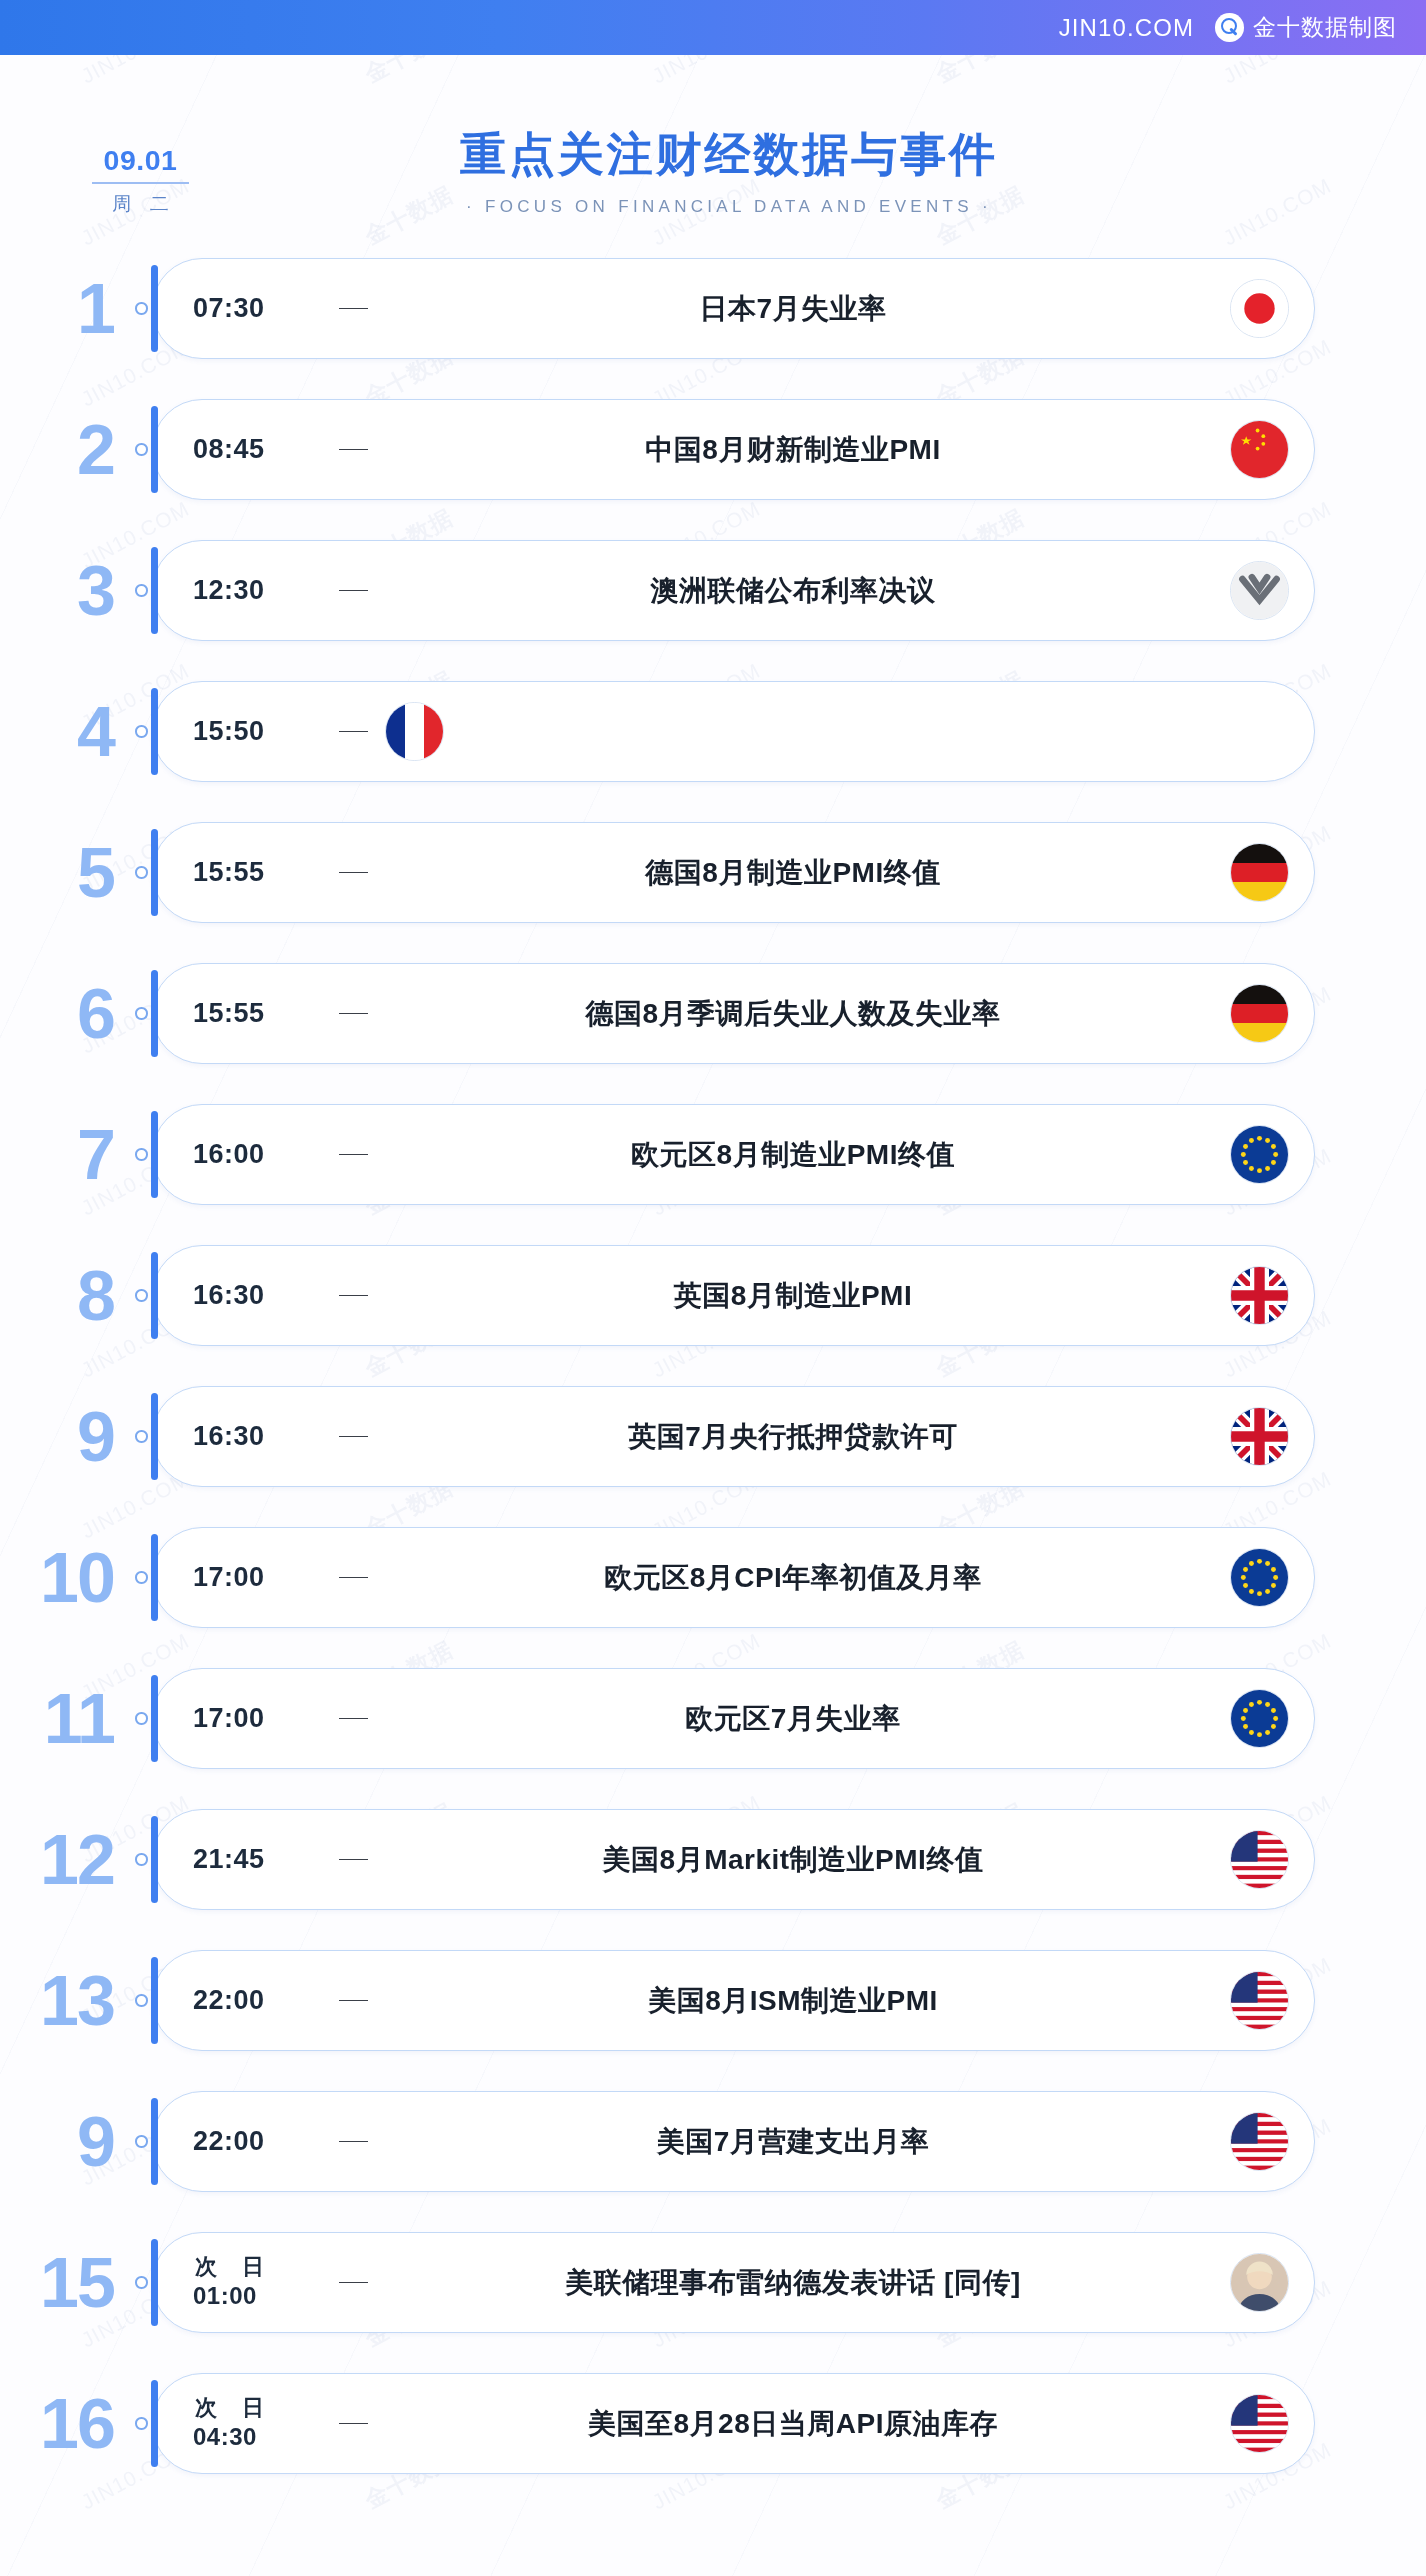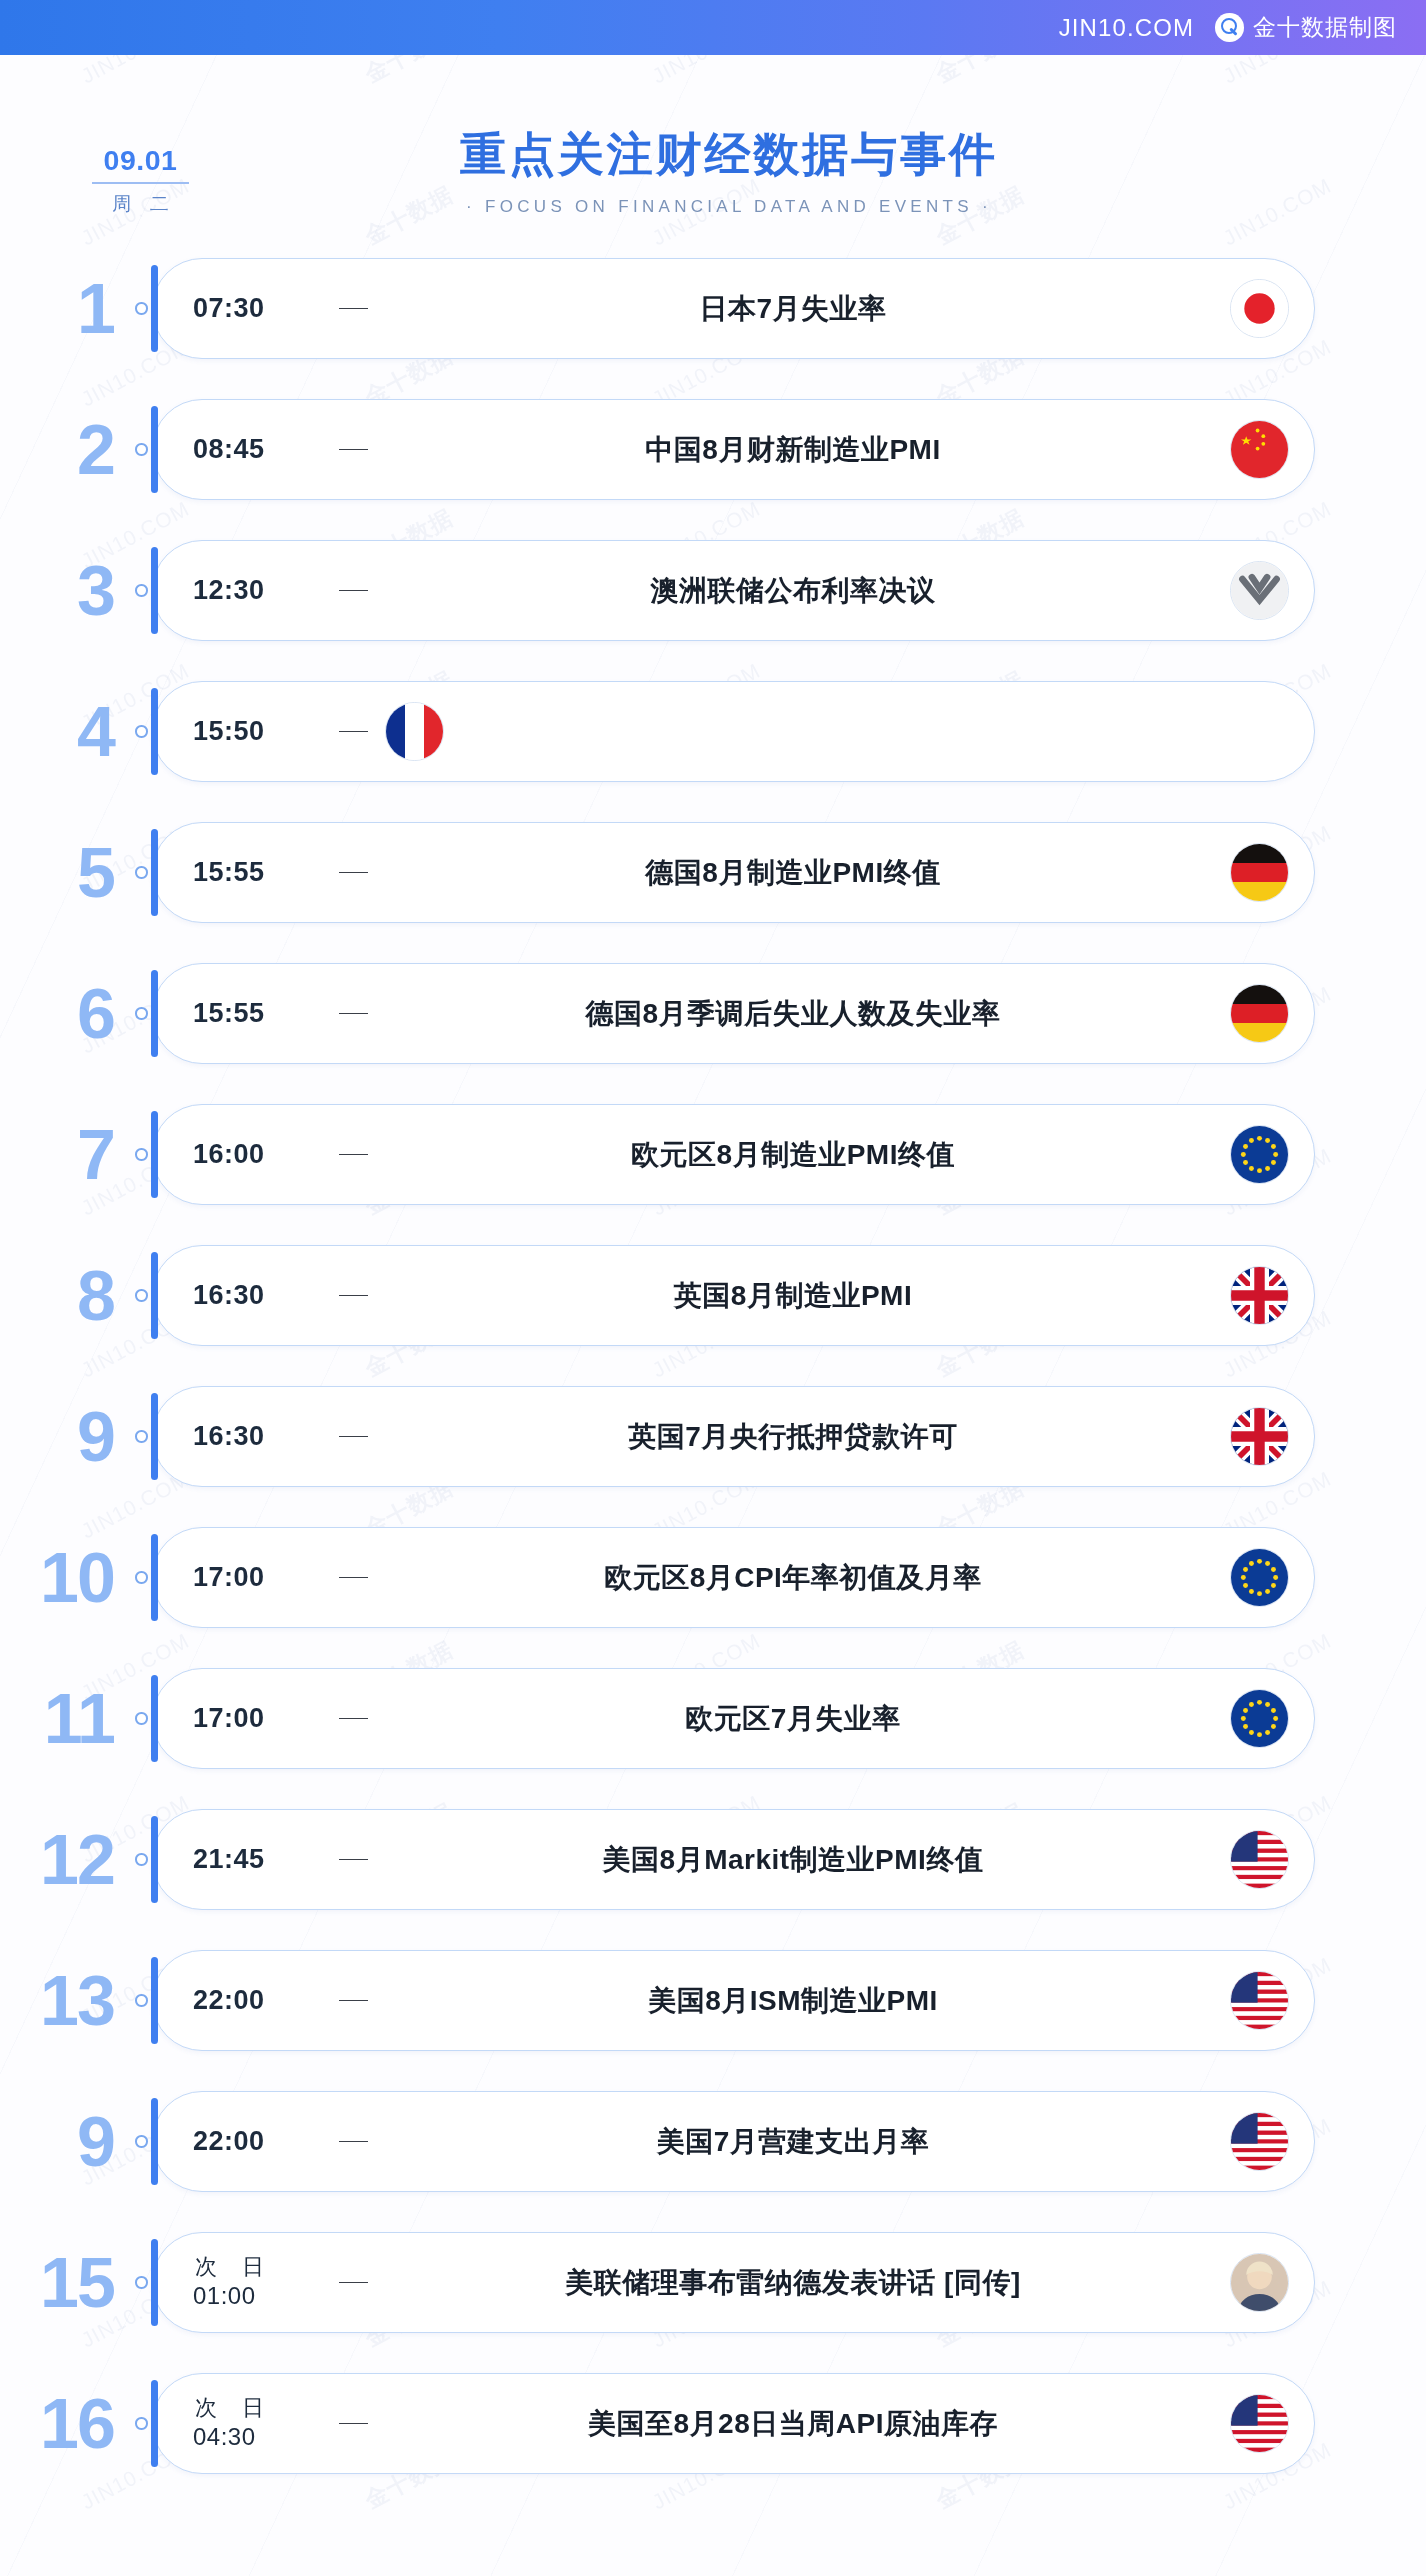--- a/index.html
+++ b/index.html
@@ -209,21 +209,21 @@
     flex: none;
     padding-left: 40px;
     color: #1d2b3d;
     font-size: 27px;
     font-weight: bold;
     letter-spacing: 0.5px;
   }
   .time.two-line {
     font-size: 21px;
     line-height: 1.22;
-    font-weight: normal;
+    font-weight: bold;
   }
   .time .nextday {
     letter-spacing: 9.5px;
     font-size: 22px;
     display: block;
     text-indent: 1.9px;
   }
   .time .clock2 {
     font-size: 24px;
     display: block;

